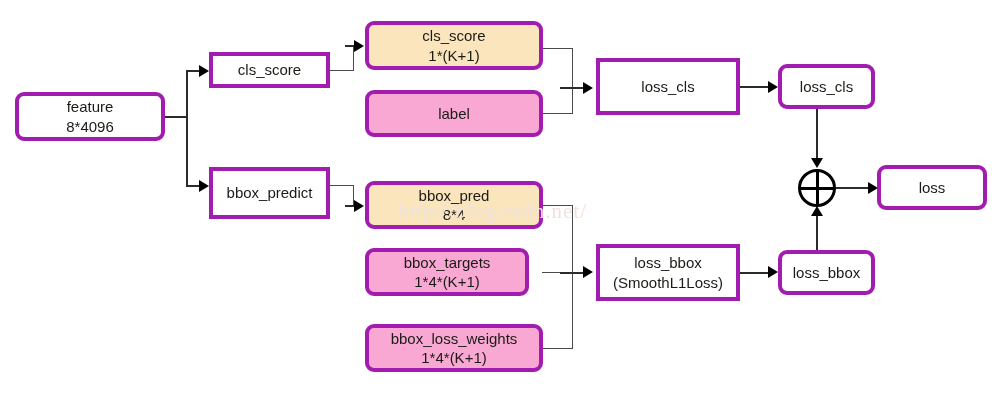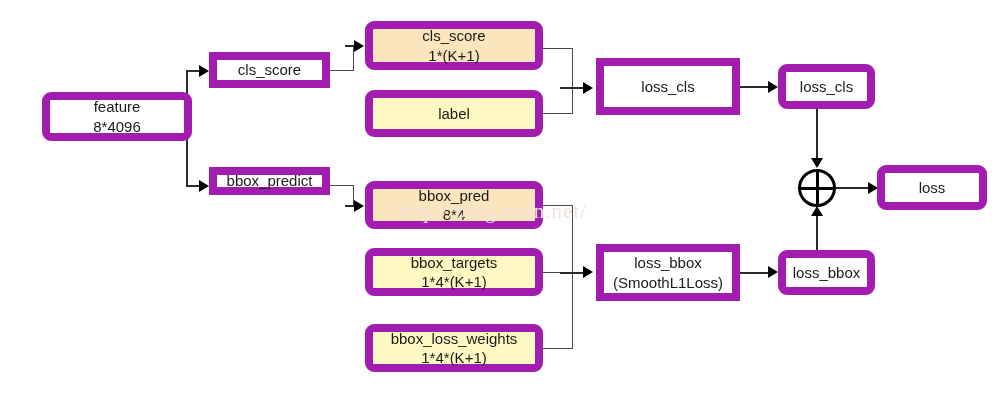--- a/index.html
+++ b/index.html
@@ -15,33 +15,33 @@
     overflow:hidden;
   }
   
   .node{
     position:absolute;
     box-sizing:border-box;
     display:flex;
     flex-direction:column;
     align-items:center;
     justify-content:center;
-    border:8px solid #a21caf;
+    border:4px solid #a21caf;
     background:#ffffff;
     color:#1b1b16;
     font-size:15px;
     line-height:1.28;
     text-align:center;
     z-index:4;
   }
   .node.round{ border-radius:9px; }
   .node.sharp{ border-radius:0; }
   .node .l1,.node .l2{ display:block; white-space:nowrap; }
   .fill-orange{ background:#fbe5bd; }
-  .fill-green{ background:#fef9c3; }
+  .fill-green{ background:#f9a8d4; }
 
   
   .lineH, .lineV{
     position:absolute;
     background:#2b2b2b;
     z-index:2;
   }
   .lineH{ height:2px; }
   .lineV{ width:2px; }
   .thin.lineH{ height:1px; background:#4a4a4a; }
@@ -142,48 +142,48 @@
 
   <div class="lineV" style="left:816px;top:109px;height:52px;"></div>
   <div class="arrow down" style="left:811px;top:158px;"></div>
 
   <div class="lineV" style="left:816px;top:214px;height:37px;"></div>
   <div class="arrow up" style="left:811px;top:206px;"></div>
 
   <div class="lineH" style="left:836px;top:187px;width:38px;"></div>
   <div class="arrow right" style="left:868px;top:182px;"></div>
 
-  <div class="node round" style="left:15px;top:92px;width:150px;height:49px;margin-left:27px;">
+  <div class="node round" style="left:15px;top:92px;width:150px;height:49px;">
     <span class="l1">feature</span>
     <span class="l2">8*4096</span>
   </div>
 
   <div class="node sharp" style="left:209px;top:52px;width:121px;height:36px;">
     <span class="l1">cls_score</span>
   </div>
 
-  <div class="node sharp" style="left:209px;top:167px;width:121px;height:28px;">
+  <div class="node sharp" style="left:209px;top:167px;width:121px;height:52px;">
     <span class="l1">bbox_predict</span>
   </div>
 
   <div class="node round fill-orange" style="left:365px;top:21px;width:178px;height:49px;">
     <span class="l1">cls_score</span>
     <span class="l2">1*(K+1)</span>
   </div>
 
   <div class="node round fill-green" style="left:365px;top:90px;width:178px;height:47px;">
     <span class="l1">label</span>
   </div>
 
   <div class="node round fill-orange" style="left:365px;top:181px;width:178px;height:48px;">
     <span class="l1">bbox_pred</span>
     <span class="l2">8*4</span>
   </div>
 
-  <div class="node round fill-green" style="left:365px;top:248px;width:178px;height:48px;">
+  <div class="node round fill-green" style="left:365px;top:248px;width:164px;height:48px;">
     <span class="l1">bbox_targets</span>
     <span class="l2">1*4*(K+1)</span>
   </div>
 
   <div class="node round fill-green" style="left:365px;top:324px;width:178px;height:48px;">
     <span class="l1">bbox_loss_weights</span>
     <span class="l2">1*4*(K+1)</span>
   </div>
 
   <div class="node sharp" style="left:596px;top:58px;width:144px;height:57px;">

